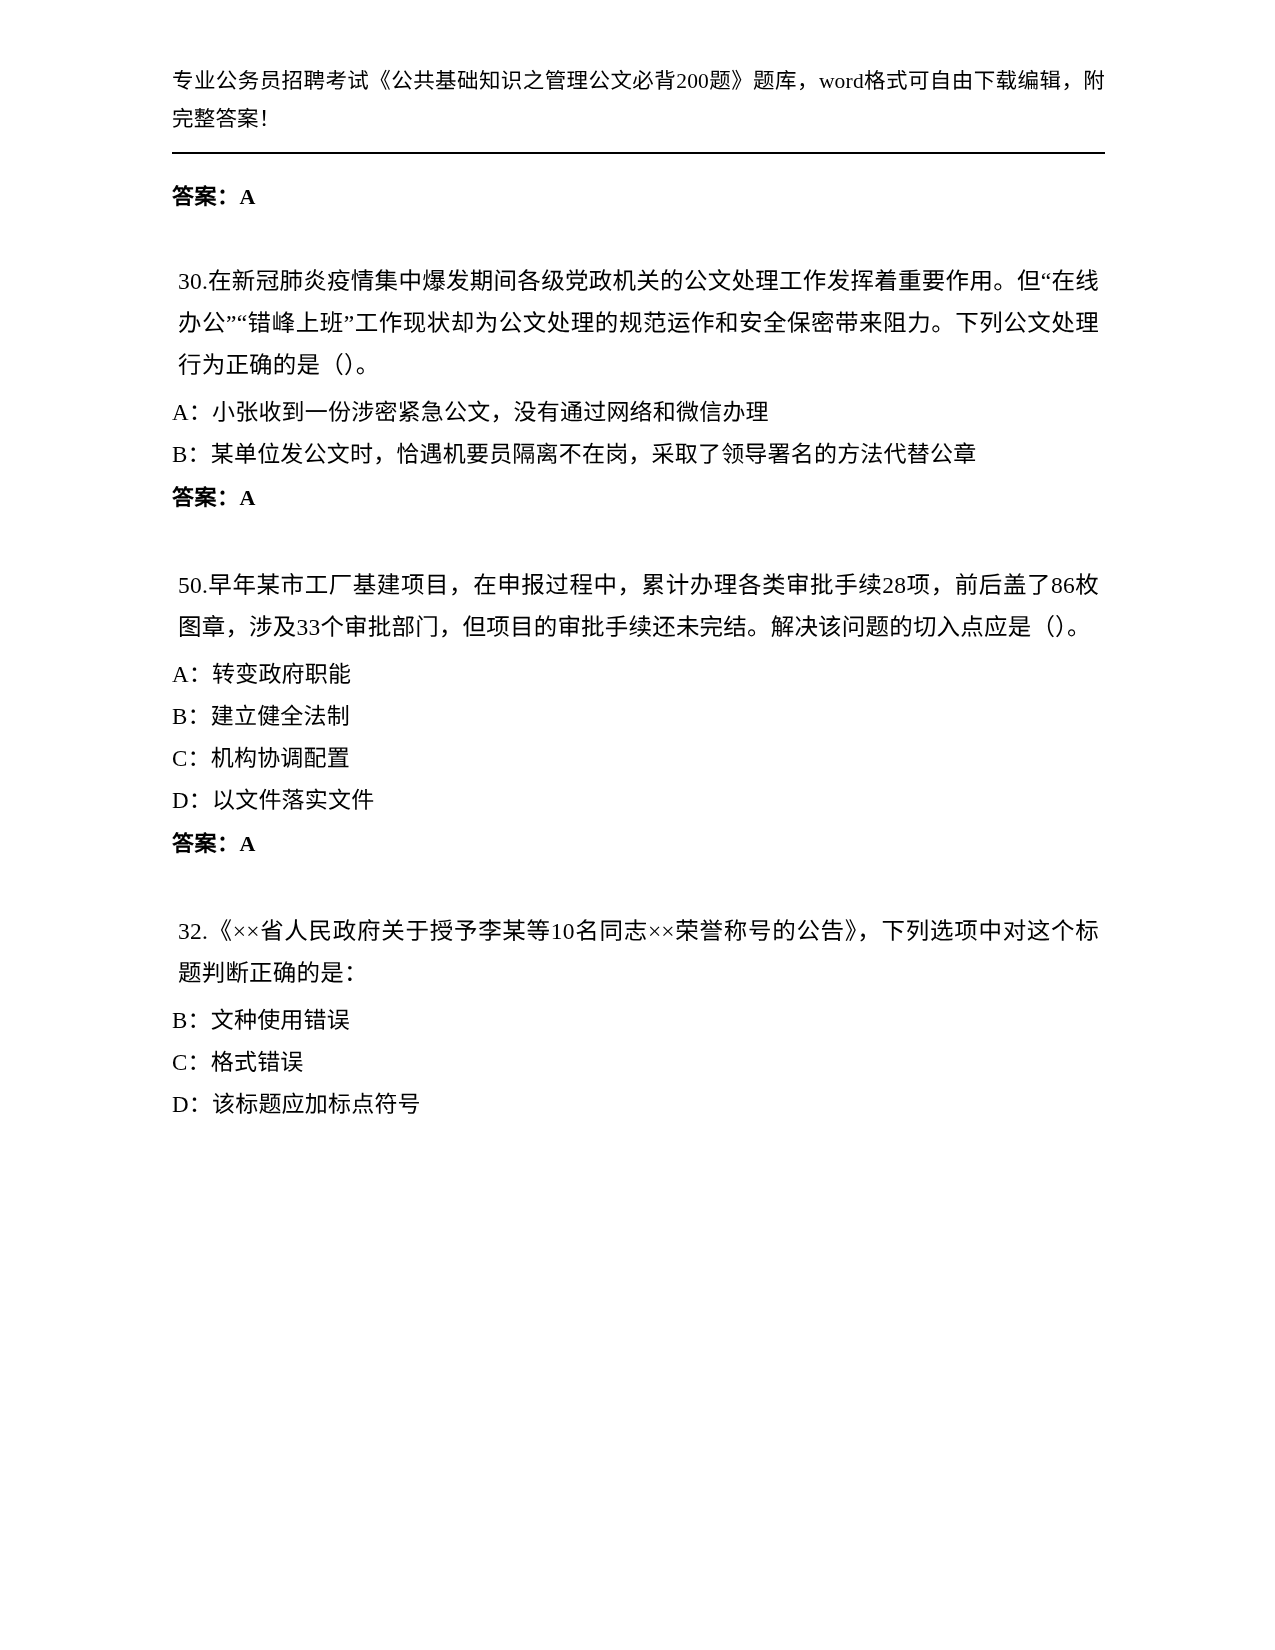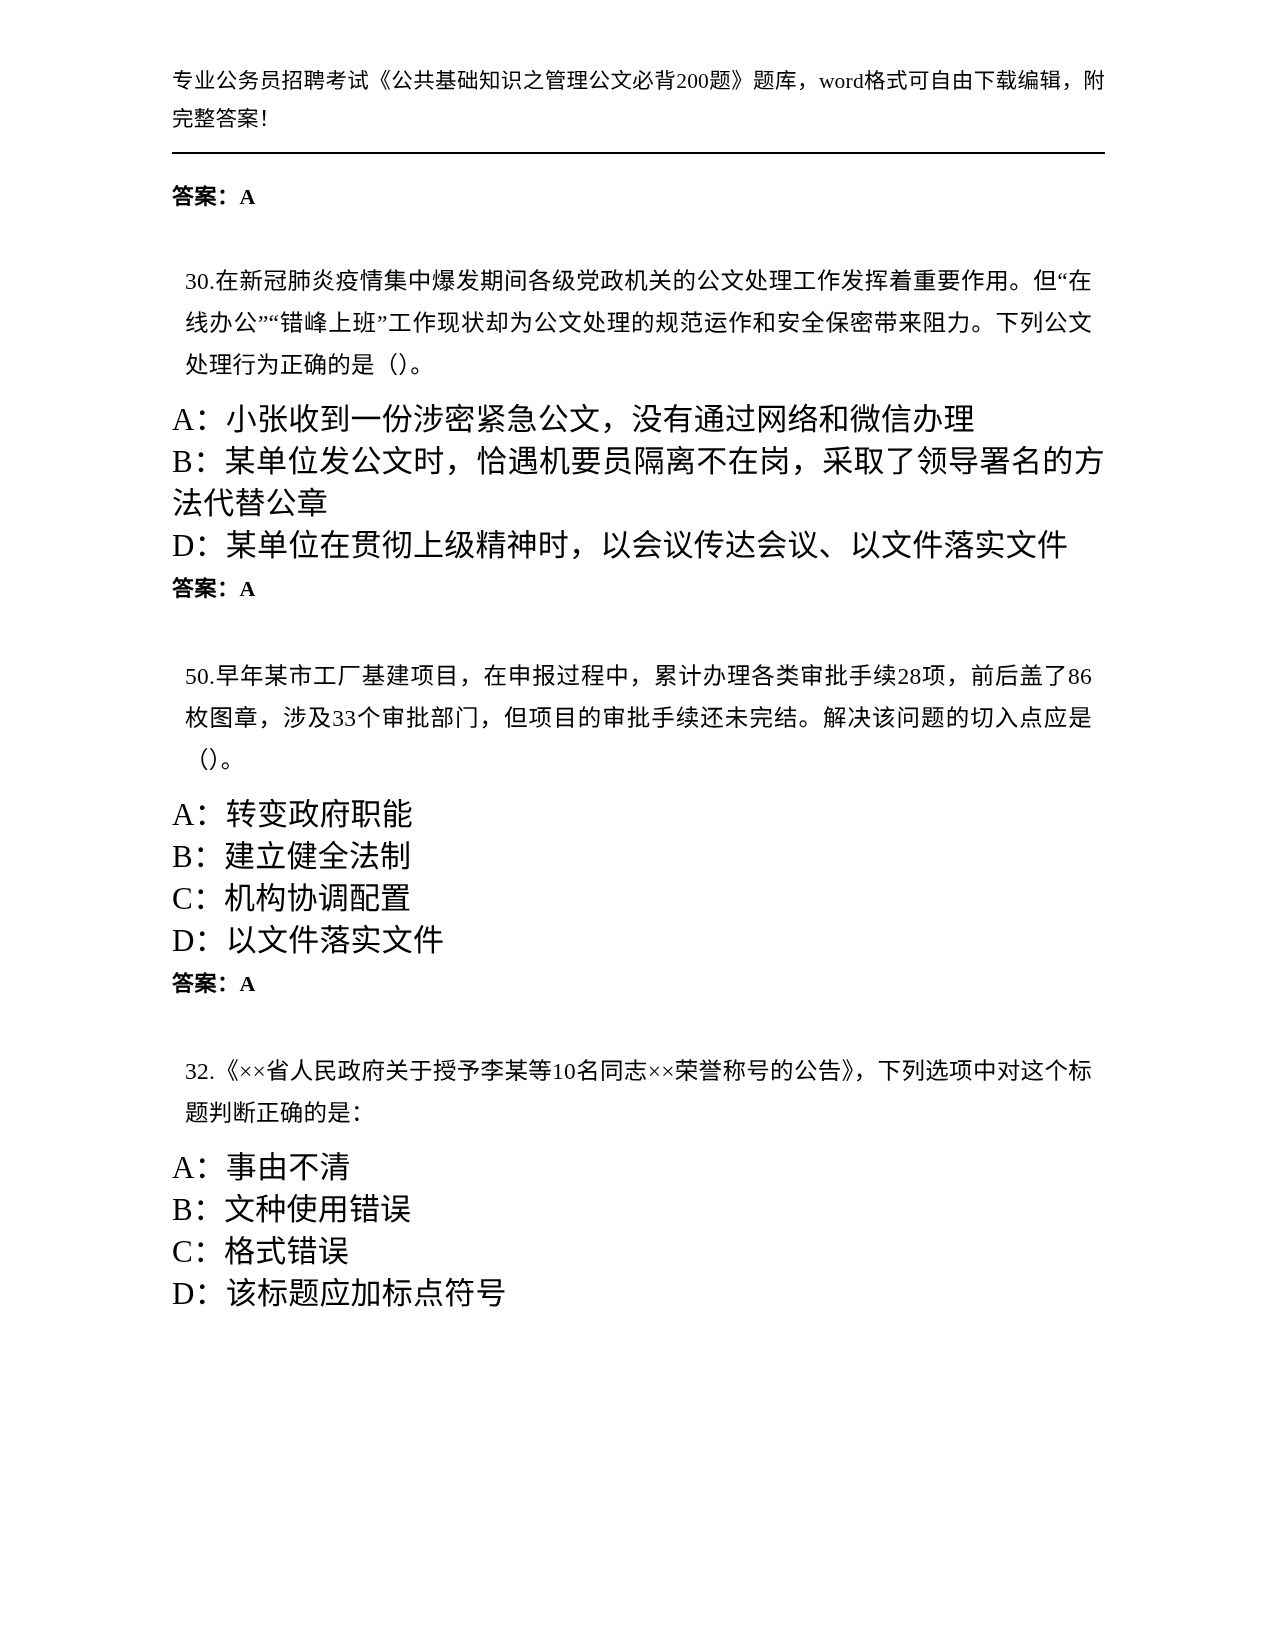--- a/index.html
+++ b/index.html
@@ -48,25 +48,25 @@
     font-family: "Liberation Serif", "DejaVu Serif", serif;
   }
   .qblock {
     margin-top: 46px;
   }
   .qstem {
     font-size: 23.5px;
     line-height: 42px;
     text-align: justify;
     text-justify: inter-ideograph;
-    margin: 13px;
+    margin: 6px;
     letter-spacing: 0.2px;
   }
   .opt {
-    font-size: 31px;
+    font-size: 23px;
     line-height: 42px;
     margin: 0;
     text-align: justify;
     letter-spacing: 0.2px;
   }
   .answer-inline {
     font-size: 22px;
     line-height: 40px;
     font-weight: bold;
     margin: 2px 0 0 0;
@@ -80,34 +80,32 @@
 
   <div class="header">专业公务员招聘考试《公共基础知识之管理公文必背200题》题库，word格式可自由下载编辑，附完整答案！</div>
   <hr class="header-rule">
 
   <div class="answer"><span>答案：</span><span class="ans-letter">A</span></div>
 
   <div class="qblock">
     <div class="qstem"><span>30.</span><span>在新冠肺炎疫情集中爆发期间各级党政机关的公文处理工作发挥着重要作用。但“在线办公”“错峰上班”工作现状却为公文处理的规范运作和安全保密带来阻力。下列公文处理行为正确的是（）。</span></div>
     <div class="opt">A：小张收到一份涉密紧急公文，没有通过网络和微信办理</div>
     <div class="opt">B：某单位发公文时，恰遇机要员隔离不在岗，采取了领导署名的方法代替公章</div>
-    <div class="opt">D：某单位在贯彻上级精神时，以会议传达会议、以文件落实文件</div>
     <div class="answer-inline"><span>答案：</span><span class="ans-letter">A</span></div>
   </div>
 
   <div class="qblock">
     <div class="qstem"><span>50.</span><span>早年某市工厂基建项目，在申报过程中，累计办理各类审批手续28项，前后盖了86枚图章，涉及33个审批部门，但项目的审批手续还未完结。解决该问题的切入点应是（）。</span></div>
     <div class="opt">A：转变政府职能</div>
     <div class="opt">B：建立健全法制</div>
     <div class="opt">C：机构协调配置</div>
     <div class="opt">D：以文件落实文件</div>
     <div class="answer-inline"><span>答案：</span><span class="ans-letter">A</span></div>
   </div>
 
   <div class="qblock">
     <div class="qstem"><span>32.</span><span>《××省人民政府关于授予李某等10名同志××荣誉称号的公告》，下列选项中对这个标题判断正确的是：</span></div>
-    <div class="opt">A：事由不清</div>
     <div class="opt">B：文种使用错误</div>
     <div class="opt">C：格式错误</div>
     <div class="opt">D：该标题应加标点符号</div>
   </div>
 
 </div>
 
 </body></html>

